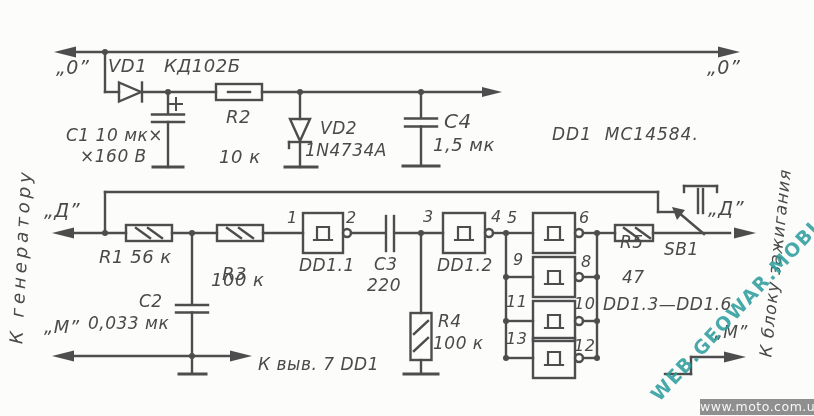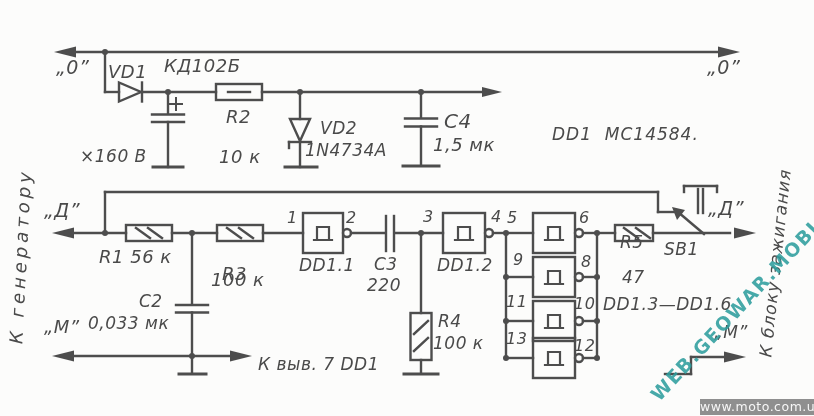--- a/index.html
+++ b/index.html
@@ -231,22 +231,23 @@
     </g>
   </svg>
 
   <span class="lbl big" style="left:56px;top:58px">„0”</span>
   <span class="lbl big" style="left:707px;top:58px">„0”</span>
   <span class="lbl big" style="left:44px;top:201px">„Д”</span>
   <span class="lbl big" style="left:708px;top:199px">„Д”</span>
   <span class="lbl" style="left:44px;top:318px;font-size:18px">„М”</span>
   <span class="lbl" style="left:714px;top:324px">„М”</span>
 
-  <span class="lbl" style="left:108px;top:63px;font-size:18px">VD1</span>
+  <span class="lbl" style="left:108px;top:57px;font-size:18px">VD1</span>
   <span class="lbl" style="left:164px;top:57px;font-size:18px">КД102Б</span>
+  <span class="lbl" style="left:66px;top:127px">C1 10 мк×</span>
   <span class="lbl" style="left:80px;top:148px">×160 В</span>
   <span class="lbl" style="left:226px;top:108px;font-size:18px">R2</span>
   <span class="lbl" style="left:219px;top:148px;font-size:18px">10 к</span>
   <span class="lbl" style="left:320px;top:120px">VD2</span>
   <span class="lbl" style="left:305px;top:142px">1N4734A</span>
   <span class="lbl" style="left:444px;top:111px;font-size:20px">C4</span>
   <span class="lbl" style="left:433px;top:136px;font-size:18px">1,5 мк</span>
   <span class="lbl" style="left:552px;top:126px;letter-spacing:1px">DD1  MC14584.</span>
 
   <span class="lbl" style="left:99px;top:248px;font-size:18px">R1 56 к</span>

